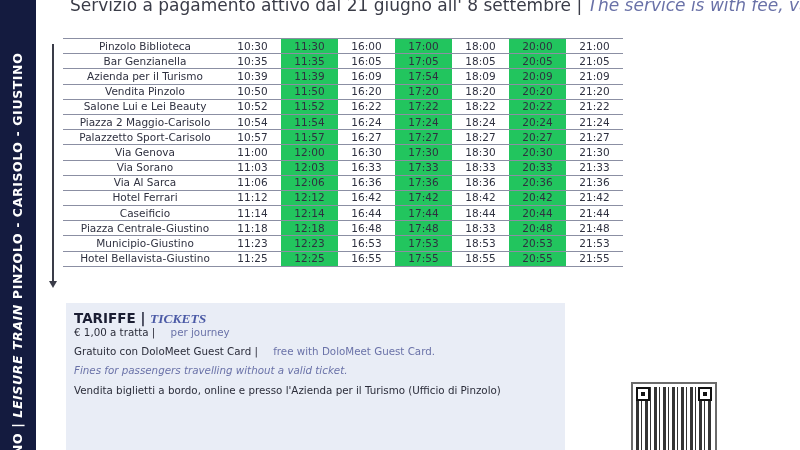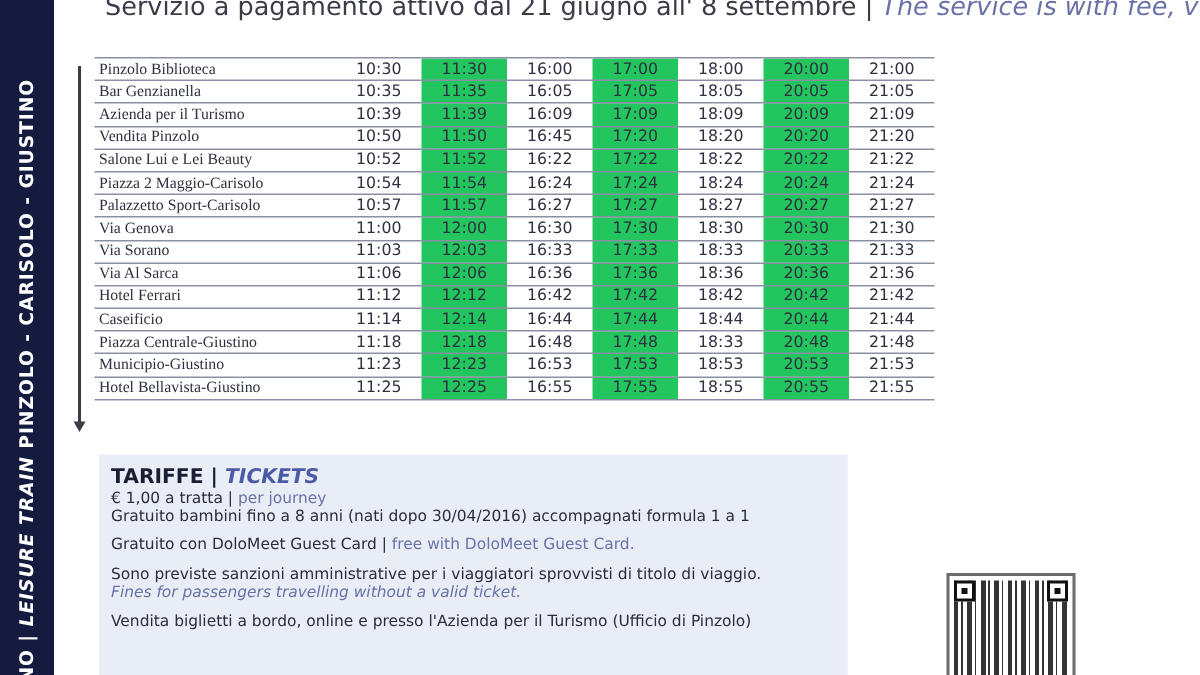--- a/index.html
+++ b/index.html
@@ -7,28 +7,28 @@
     .sidebar { position:absolute; left:0; top:0; width:36px; height:450px; background:#141b3f; overflow:hidden; }
     .sidebar-text { position:absolute; left:18px; top:0; transform-origin:0 0; transform: translate(-8px, 455px) rotate(-90deg); white-space:nowrap; color:#ffffff; font-weight:bold; font-size:12.5px; letter-spacing:0.6px; }
     .sidebar-text .it { font-style:italic; }
     .header { position:absolute; left:70px; top:0; font-size:17px; color:#3a3c48; white-space:nowrap; line-height:13px; top:-1px; }
     .header .en { font-style:italic; color:#6a72a8; }
     .arrow-line { position:absolute; left:52px; top:44px; width:1.5px; height:238px; background:#3a3c48; }
     .arrow-head { position:absolute; left:48.5px; top:281px; width:0; height:0; border-left:4px solid transparent; border-right:4px solid transparent; border-top:7px solid #3a3c48; }
     table.tt { position:absolute; left:63px; top:38px; border-collapse:collapse; font-size:10.5px; }
     table.tt td { height:14.2px; padding:0; border-bottom:1.5px solid #8b8fa3; line-height:13px; color:#2f3140; }
     table.tt tr:first-child td { border-top:1.5px solid #8b8fa3; }
-    td.stop { width:158px; padding-left:3px !important; text-align:left;font-family:Liberation Serif, serif; }
+    td.stop { width:158px; padding-left:3px !important; text-align:center; }
     td.t { width:57px; text-align:center; }
     td.t.sh { background:#22c55e; }
     .tariff { position:absolute; left:66px; top:303px; width:499px; height:160px; background:#e9edf6; }
     .tariff .inner { position:absolute; left:8px; top:8px; width:490px; font-size:10.3px; line-height:12.2px; color:#2b2d3a; }
     .tariff .title { font-weight:bold; font-size:13.5px; line-height:15px; color:#1b1e33; }
-    .tariff .title .en { font-style:italic; color:#4b5aa6; }
-    .tariff .price-en { color:#6a72a8; }
+    .tariff .title .en { font-style:italic; color:#4b5aa6;font-family:Liberation Serif, serif; }
+    .tariff .price-en { color:#6a72a8;margin-left:12px; }
     .tariff .en-it { font-style:italic; color:#6a72a8; }
     .tariff p { margin:0; }
     .gap { height:7px; }
     .qr { position:absolute; left:631px; top:382px; width:86px; height:80px; background:#fff; border:2px solid #6b6b6b; box-sizing:border-box; overflow:hidden; }
     .qr-grid { position:absolute; left:3px; top:3px; right:3px; bottom:0; background:
       repeating-linear-gradient(90deg, #111 0 3px, transparent 3px 5px, #111 5px 6px, transparent 6px 9px),
       repeating-linear-gradient(0deg, transparent 0 2px, #fff 2px 4px, transparent 4px 7px);
       opacity:0.85; }
     .finder { position:absolute; width:14px; height:14px; border:2.5px solid #111; background:#fff; box-sizing:border-box; }
     .finder::after { content:""; position:absolute; left:3px; top:3px; width:4px; height:4px; background:#111; }
@@ -67,30 +67,30 @@
         <td class="t sh">17:05</td>
         <td class="t">18:05</td>
         <td class="t sh">20:05</td>
         <td class="t">21:05</td>
       </tr>
       <tr>
         <td class="stop">Azienda per il Turismo</td>
         <td class="t">10:39</td>
         <td class="t sh">11:39</td>
         <td class="t">16:09</td>
-        <td class="t sh">17:09</td>
+        <td class="t sh">17:54</td>
         <td class="t">18:09</td>
         <td class="t sh">20:09</td>
         <td class="t">21:09</td>
       </tr>
       <tr>
         <td class="stop">Vendita Pinzolo</td>
         <td class="t">10:50</td>
         <td class="t sh">11:50</td>
-        <td class="t">16:45</td>
+        <td class="t">16:20</td>
         <td class="t sh">17:20</td>
         <td class="t">18:20</td>
         <td class="t sh">20:20</td>
         <td class="t">21:20</td>
       </tr>
       <tr>
         <td class="stop">Salone Lui e Lei Beauty</td>
         <td class="t">10:52</td>
         <td class="t sh">11:52</td>
         <td class="t">16:22</td>
@@ -199,25 +199,23 @@
         <td class="t sh">20:55</td>
         <td class="t">21:55</td>
       </tr>
     </tbody>
 </table>
 
 <div class="tariff">
   <div class="inner">
     <p class="title"><span>TARIFFE | </span><span class="en">TICKETS</span></p>
     <p><span>€ 1,00 a tratta | </span><span class="price-en">per journey</span></p>
-    <p>Gratuito bambini fino a 8 anni (nati dopo 30/04/2016) accompagnati formula 1 a 1</p>
     <div class="gap"></div>
     <p><span>Gratuito con DoloMeet Guest Card | </span><span class="price-en">free with DoloMeet Guest Card.</span></p>
     <div class="gap"></div>
-    <p>Sono previste sanzioni amministrative per i viaggiatori sprovvisti di titolo di viaggio.</p>
     <p class="en-it">Fines for passengers travelling without a valid ticket.</p>
     <div class="gap"></div>
     <p>Vendita biglietti a bordo, online e presso l'Azienda per il Turismo (Ufficio di Pinzolo)</p>
   </div>
 </div>
 
 <div class="qr">
   <div class="qr-grid"></div>
   <div class="finder" style="left:3px;top:3px;"></div>
   <div class="finder" style="right:3px;top:3px;"></div>

